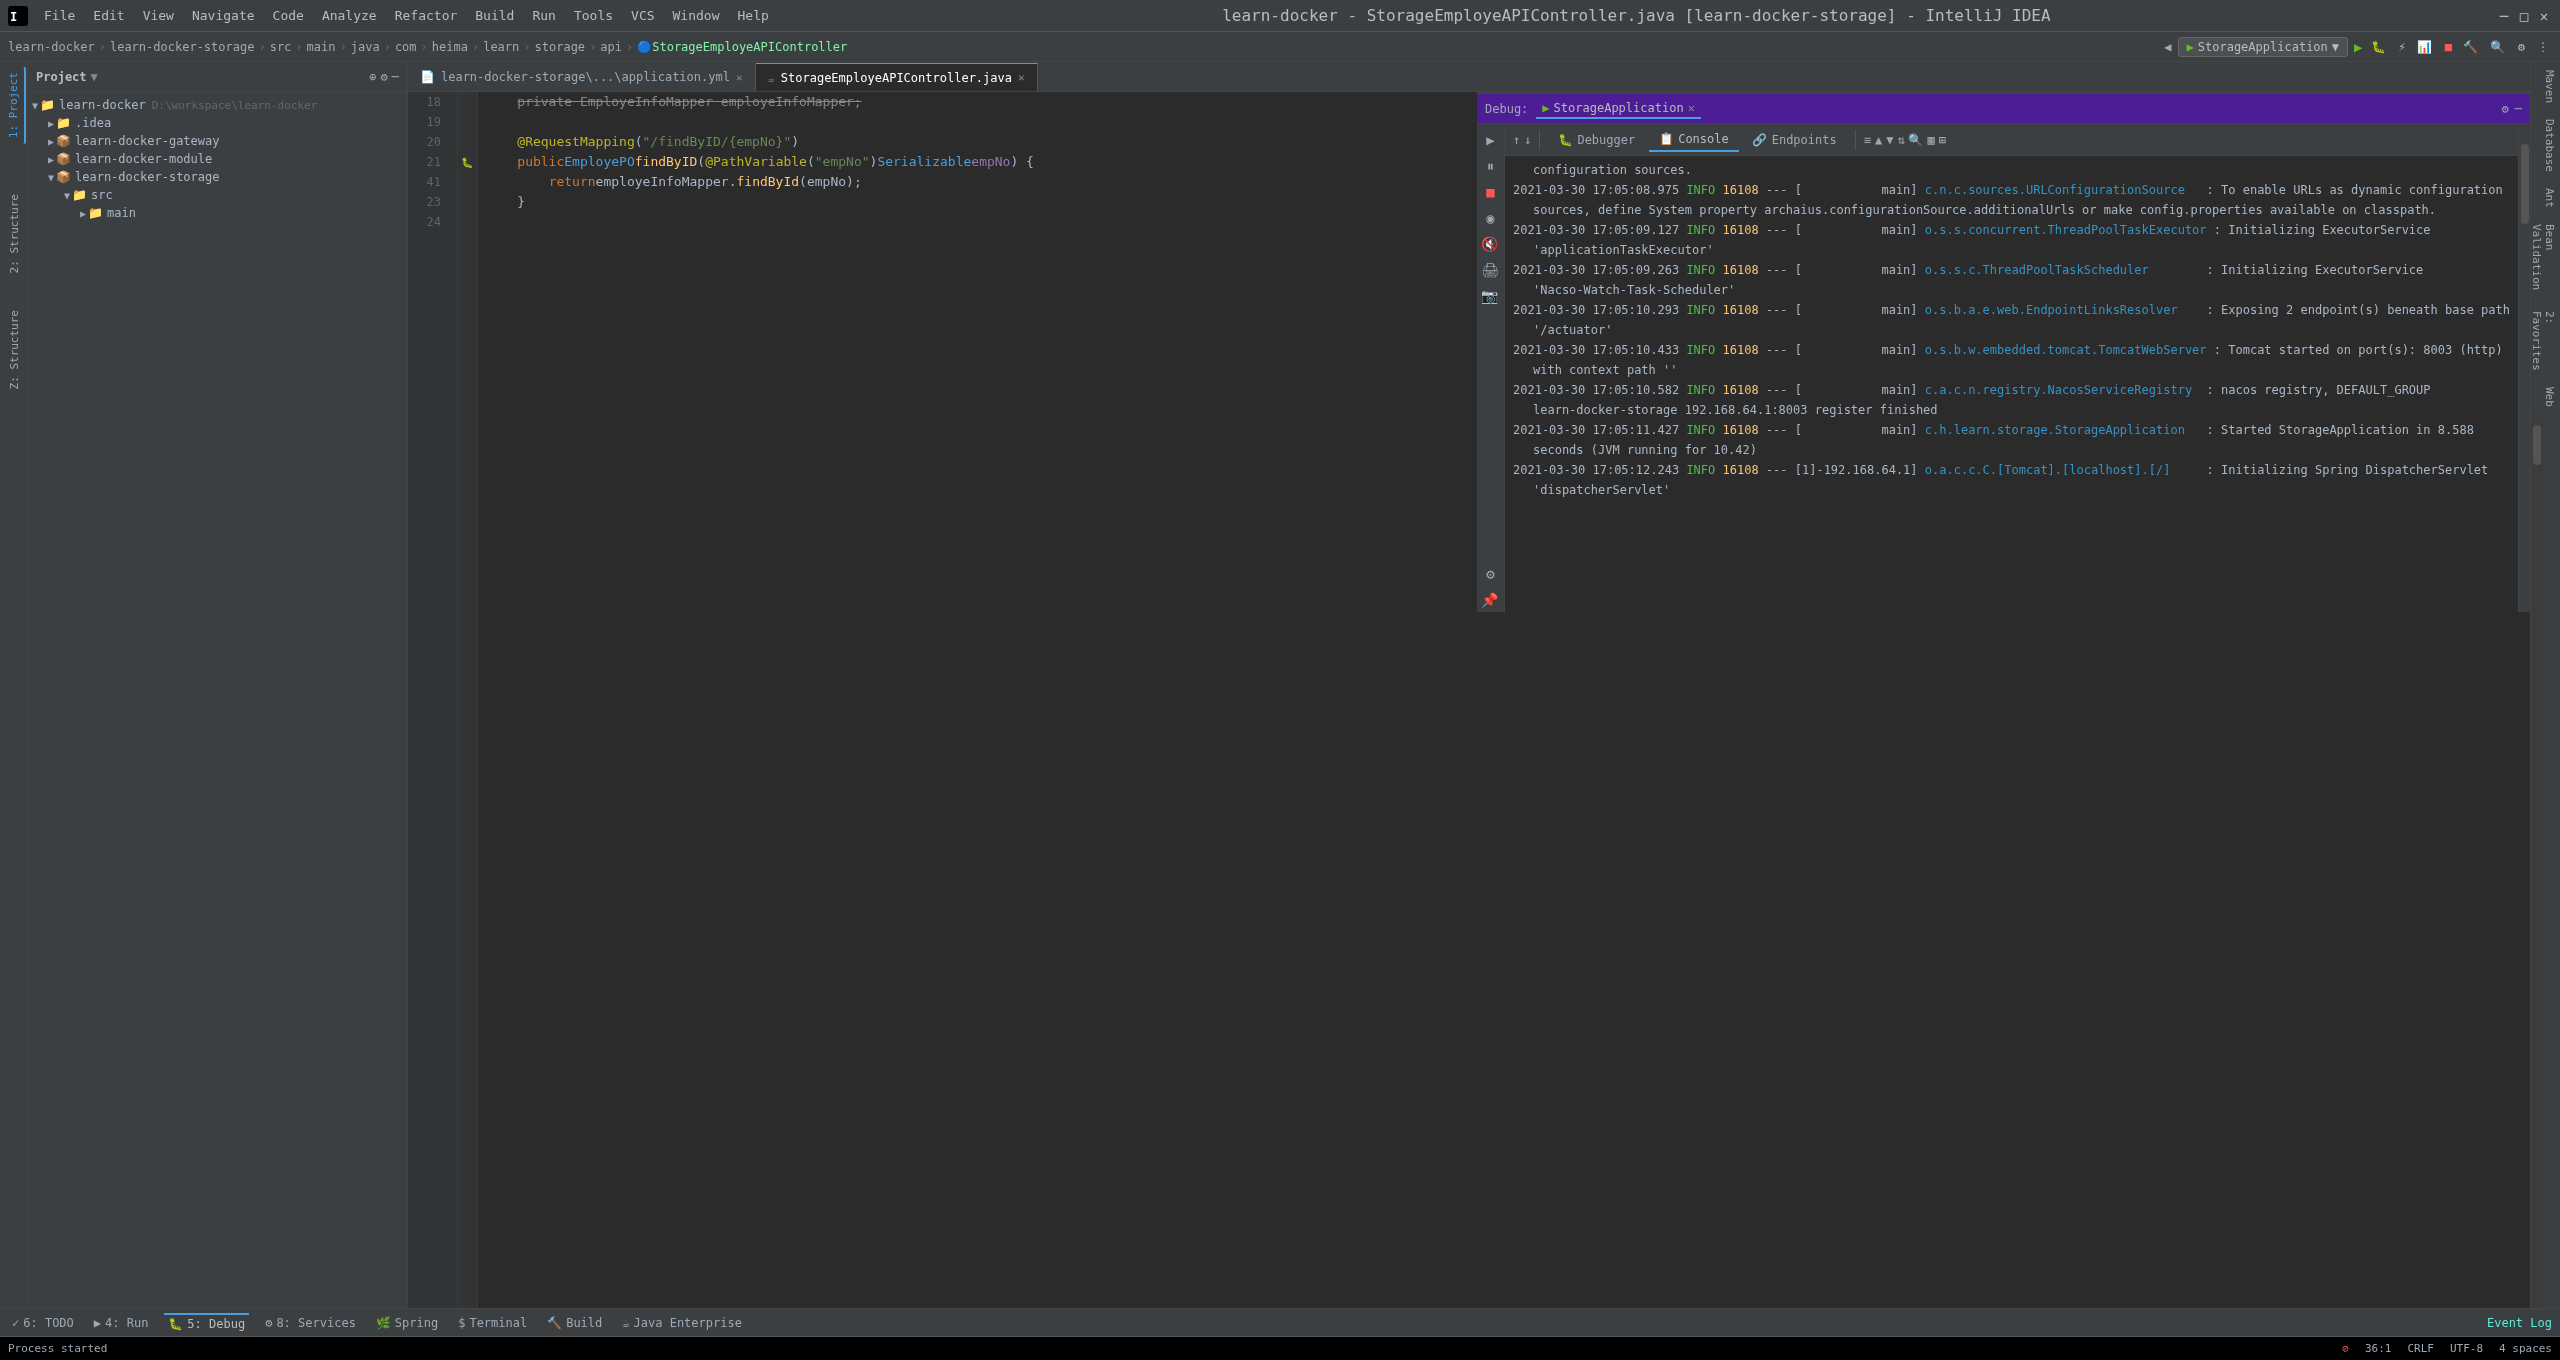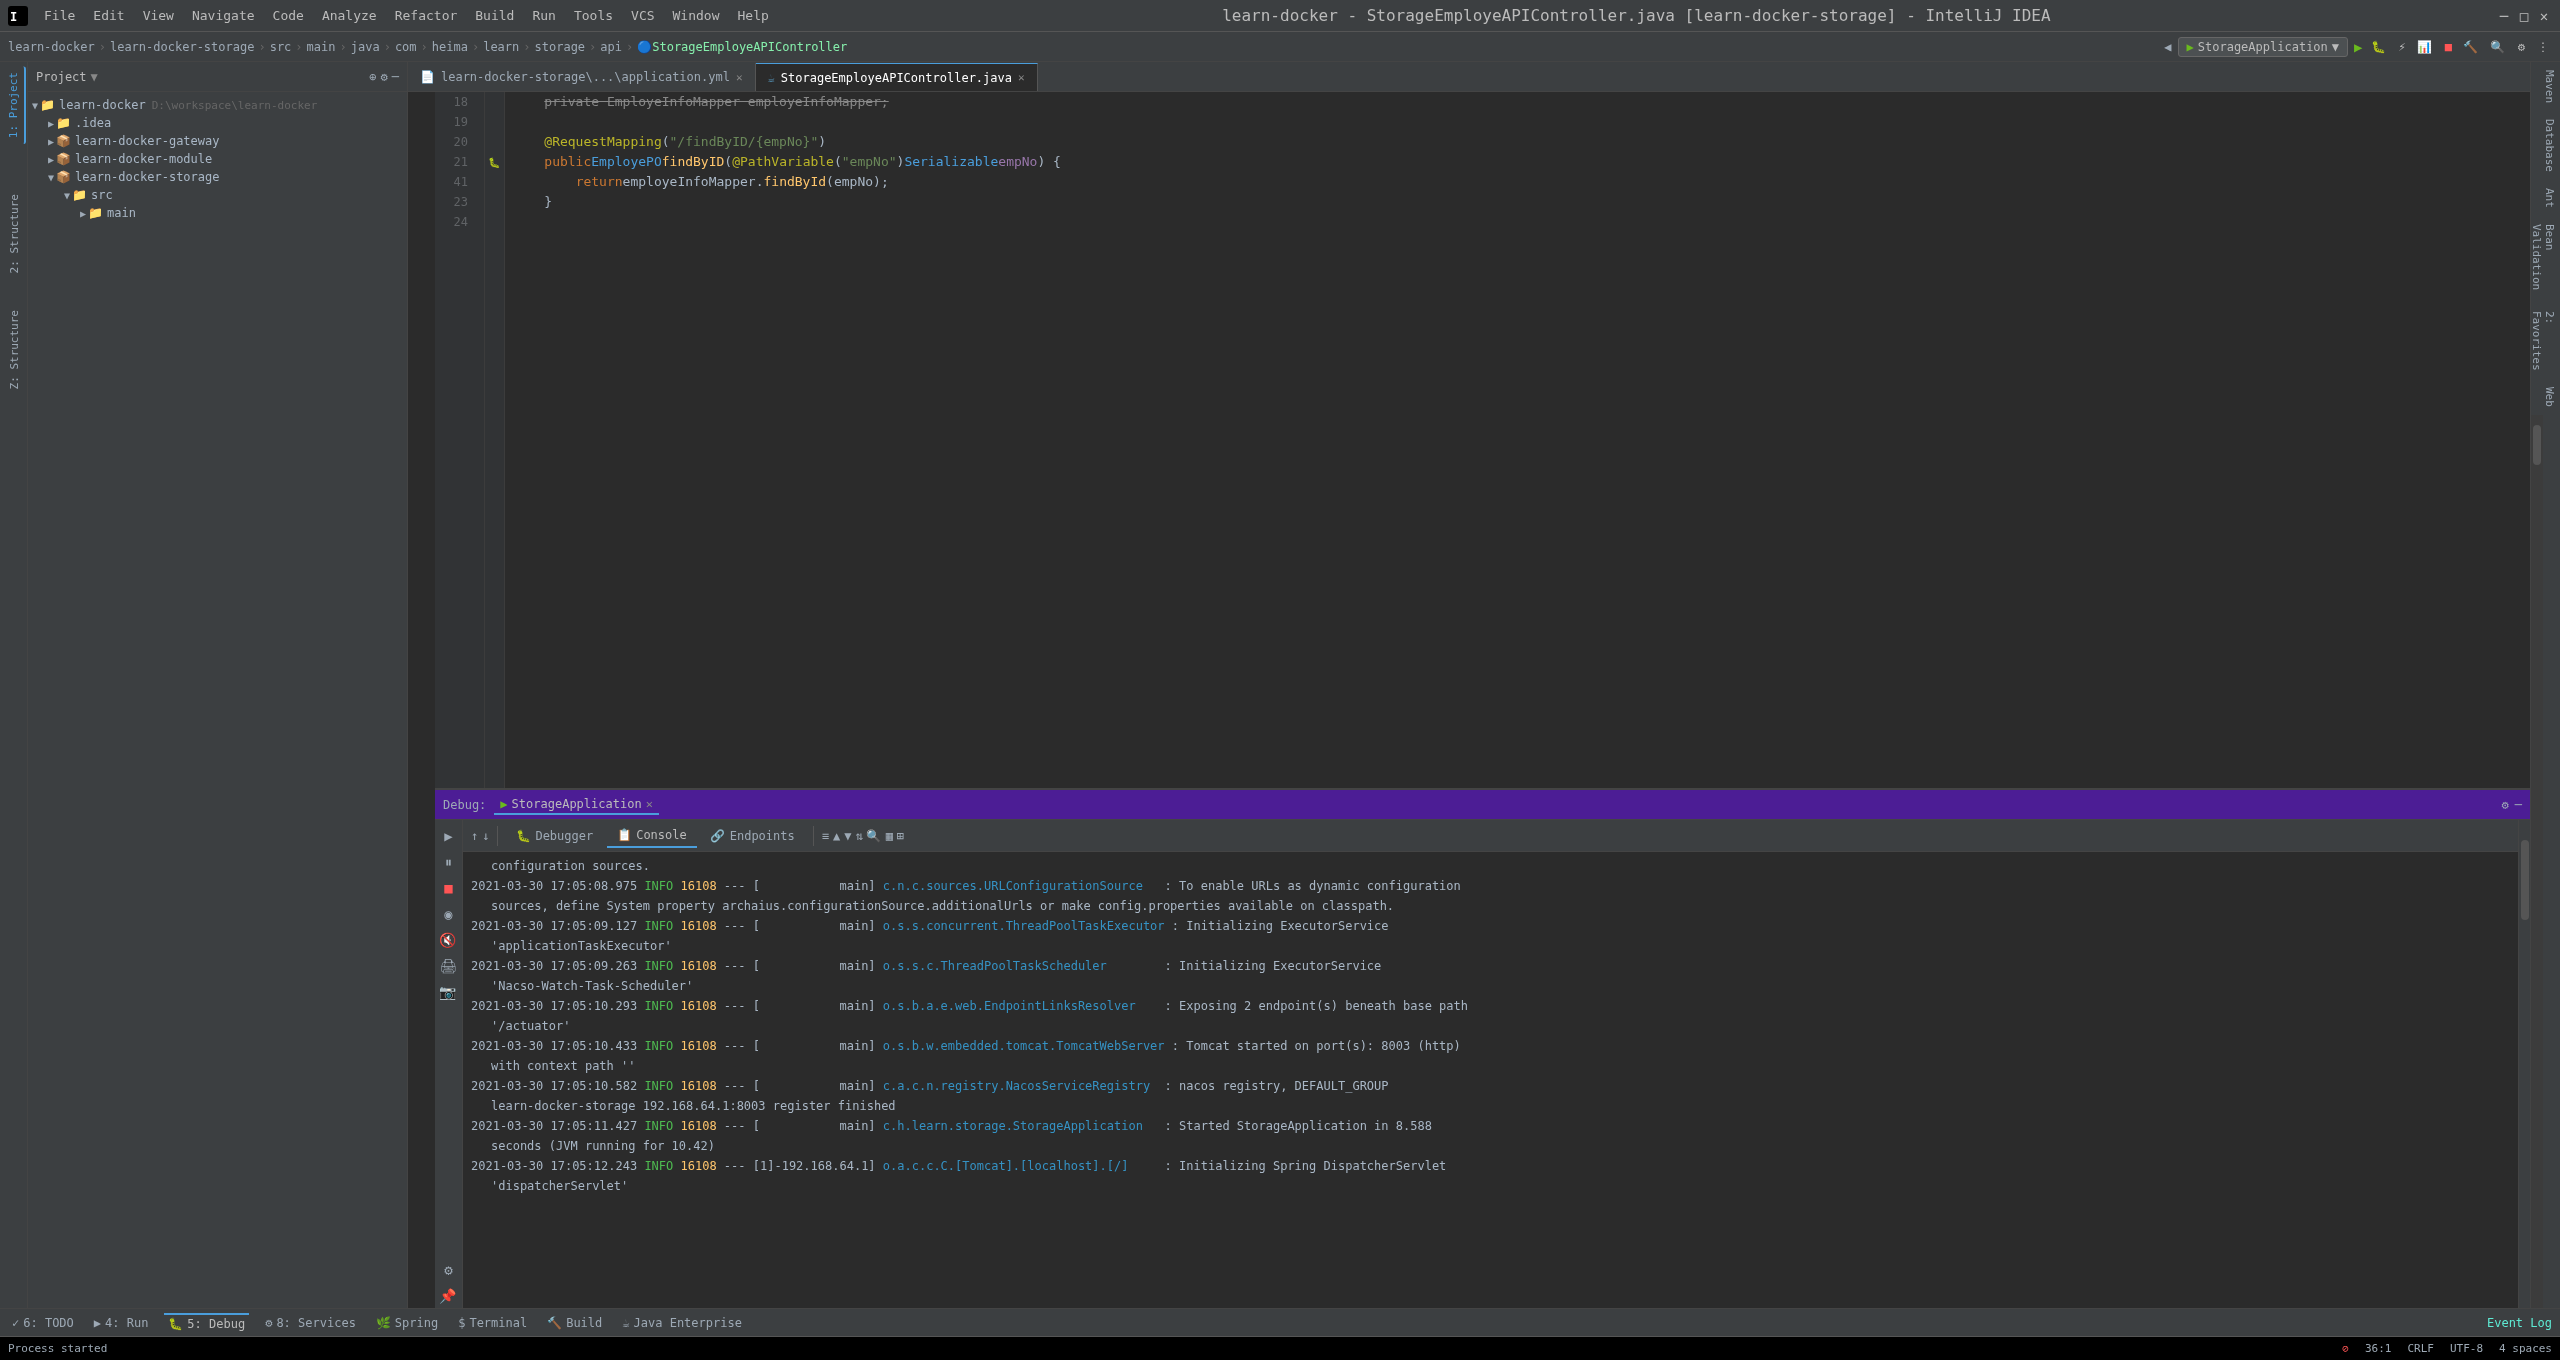--- a/index.html
+++ b/index.html
@@ -124,21 +124,21 @@
       height: 30px;
       background: #3c3f41;
       display: flex;
       align-items: center;
       padding: 0 8px;
       border-bottom: 1px solid #444;
       font-size: 12px;
       color: #bbbbbb;
     }
     .panel-header-title {
-      font-weight: normal;
+      font-weight: bold;
       margin-right: 4px;
     }
     .panel-header-icons {
       margin-left: auto;
       display: flex;
       gap: 4px;
     }
     .tree-content {
       flex: 1;
       overflow-y: auto;
@@ -586,21 +586,21 @@
         <span>learn-docker-storage\...\application.yml</span>
         <span class="tab-close">✕</span>
       </div>
       <div class="editor-tab active">
         <span style="color:#5491b5;">☕</span>
         <span>StorageEmployeAPIController.java</span>
         <span class="tab-close">✕</span>
       </div>
     </div>
 
-    <div style="flex:1; display:flex; flex-direction:column; overflow:hidden;margin-left:27px;">
+    <div style="flex:1; display:flex; flex-direction:row; overflow:hidden;">
 
       <div class="code-editor">
 
         <div class="line-numbers">
           <div class="line-number">18</div>
           <div class="line-number">19</div>
           <div class="line-number">20</div>
           <div class="line-number">21</div>
           <div class="line-number">41</div>
           <div class="line-number">23</div>

